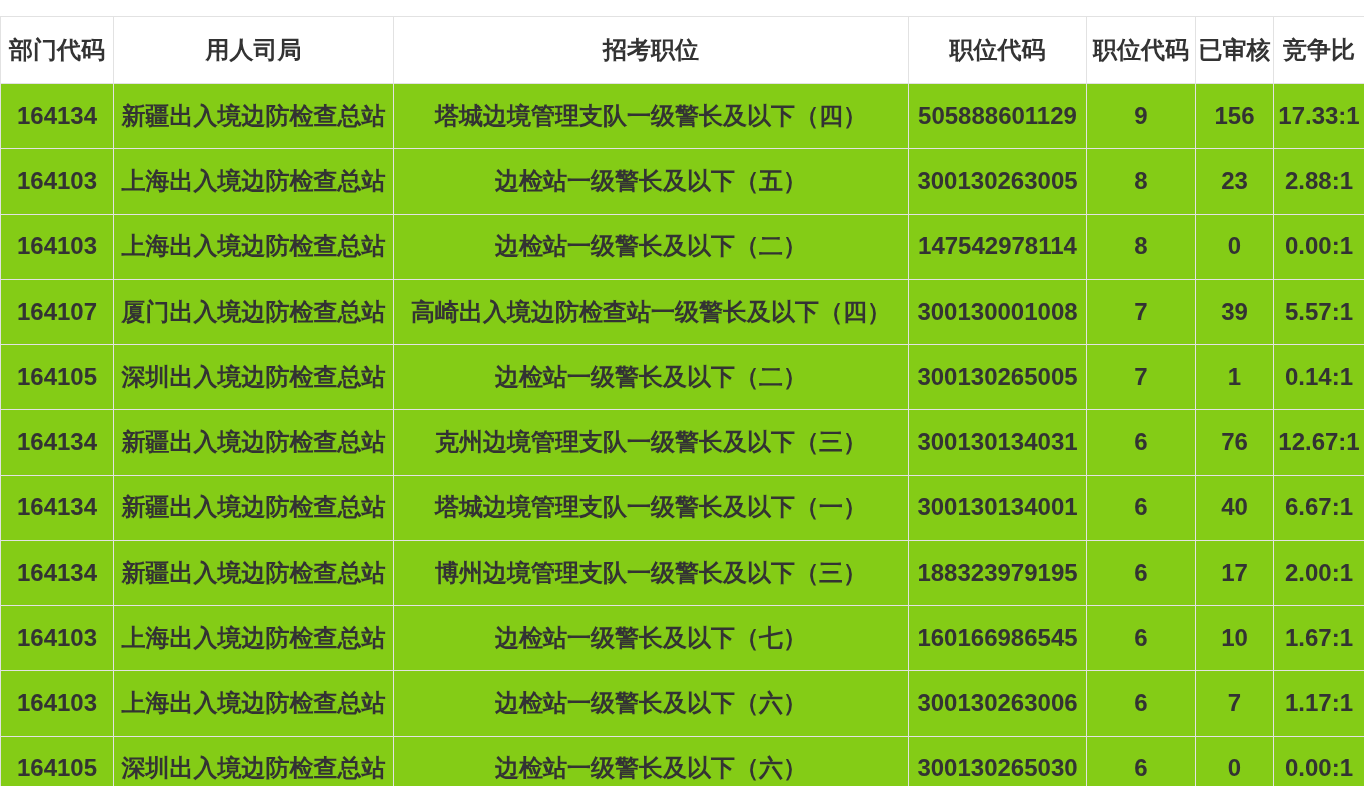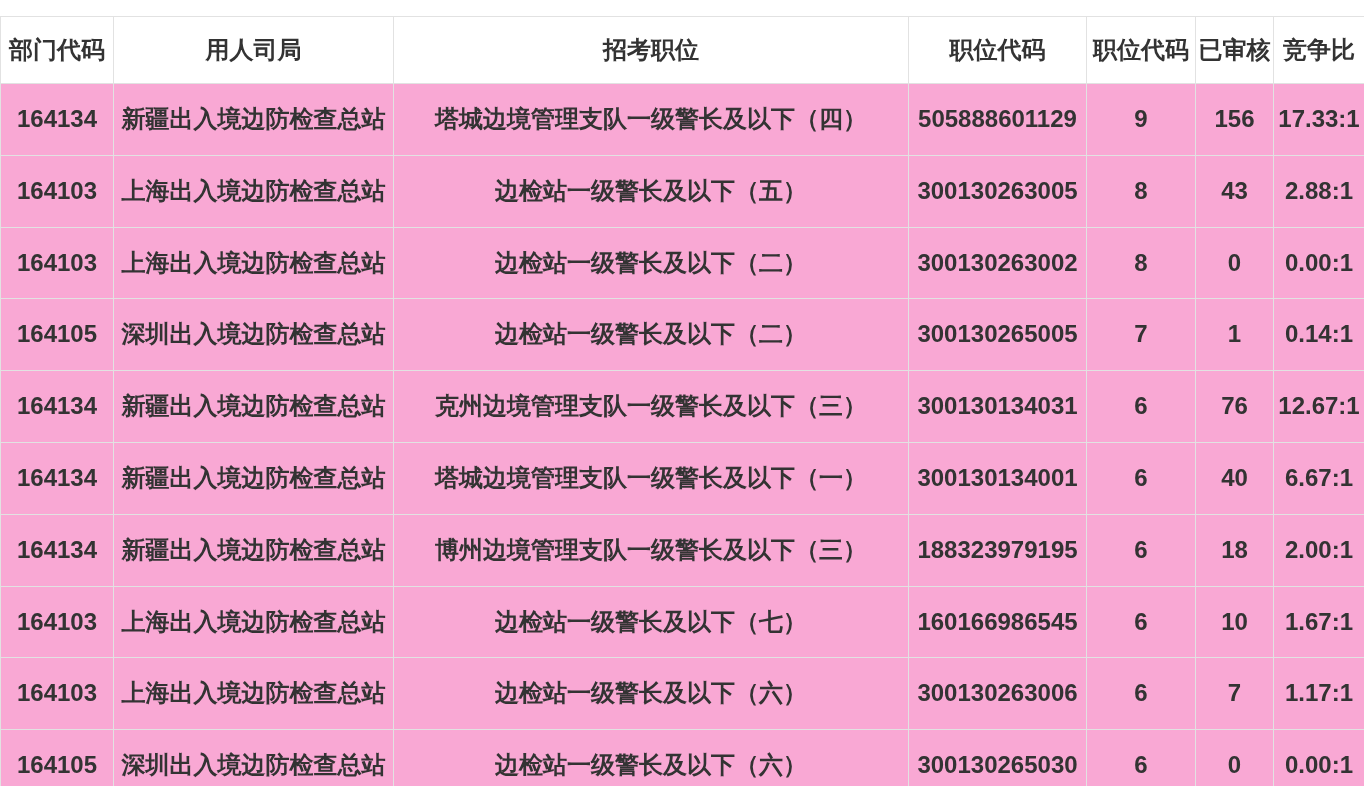--- a/index.html
+++ b/index.html
@@ -28,21 +28,21 @@
     vertical-align: middle;
     color: #333333;
     font-size: 24px;
     font-weight: 600;
     padding: 0 2px;
     overflow: hidden;
     white-space: nowrap;
     line-height: 1.2;
   }
   .data-table thead tr { height: 67px; }
-  .data-table tbody tr { height: 65px; background: #f9a8d4; }
+  .data-table tbody tr { height: 65px; background: #84cc16; }
   
   col.c-dept     { width: 113px; }
   col.c-bureau   { width: 280px; }
   col.c-position { width: 515px; }
   col.c-poscode  { width: 178px; }
   col.c-recruit  { width: 109px; }
   col.c-reviewed { width: 78px; }
   col.c-ratio    { width: 91px; }
 </style>
 </head>
@@ -79,31 +79,40 @@
         <td>9</td>
         <td>156</td>
         <td>17.33:1</td>
       </tr>
       <tr>
         <td>164103</td>
         <td>上海出入境边防检查总站</td>
         <td>边检站一级警长及以下（五）</td>
         <td>300130263005</td>
         <td>8</td>
-        <td>43</td>
+        <td>23</td>
         <td>2.88:1</td>
       </tr>
       <tr>
         <td>164103</td>
         <td>上海出入境边防检查总站</td>
         <td>边检站一级警长及以下（二）</td>
-        <td>300130263002</td>
+        <td>147542978114</td>
         <td>8</td>
         <td>0</td>
         <td>0.00:1</td>
+      </tr>
+      <tr>
+        <td>164107</td>
+        <td>厦门出入境边防检查总站</td>
+        <td>高崎出入境边防检查站一级警长及以下（四）</td>
+        <td>300130001008</td>
+        <td>7</td>
+        <td>39</td>
+        <td>5.57:1</td>
       </tr>
       <tr>
         <td>164105</td>
         <td>深圳出入境边防检查总站</td>
         <td>边检站一级警长及以下（二）</td>
         <td>300130265005</td>
         <td>7</td>
         <td>1</td>
         <td>0.14:1</td>
       </tr>
@@ -124,21 +133,21 @@
         <td>6</td>
         <td>40</td>
         <td>6.67:1</td>
       </tr>
       <tr>
         <td>164134</td>
         <td>新疆出入境边防检查总站</td>
         <td>博州边境管理支队一级警长及以下（三）</td>
         <td>188323979195</td>
         <td>6</td>
-        <td>18</td>
+        <td>17</td>
         <td>2.00:1</td>
       </tr>
       <tr>
         <td>164103</td>
         <td>上海出入境边防检查总站</td>
         <td>边检站一级警长及以下（七）</td>
         <td>160166986545</td>
         <td>6</td>
         <td>10</td>
         <td>1.67:1</td>

